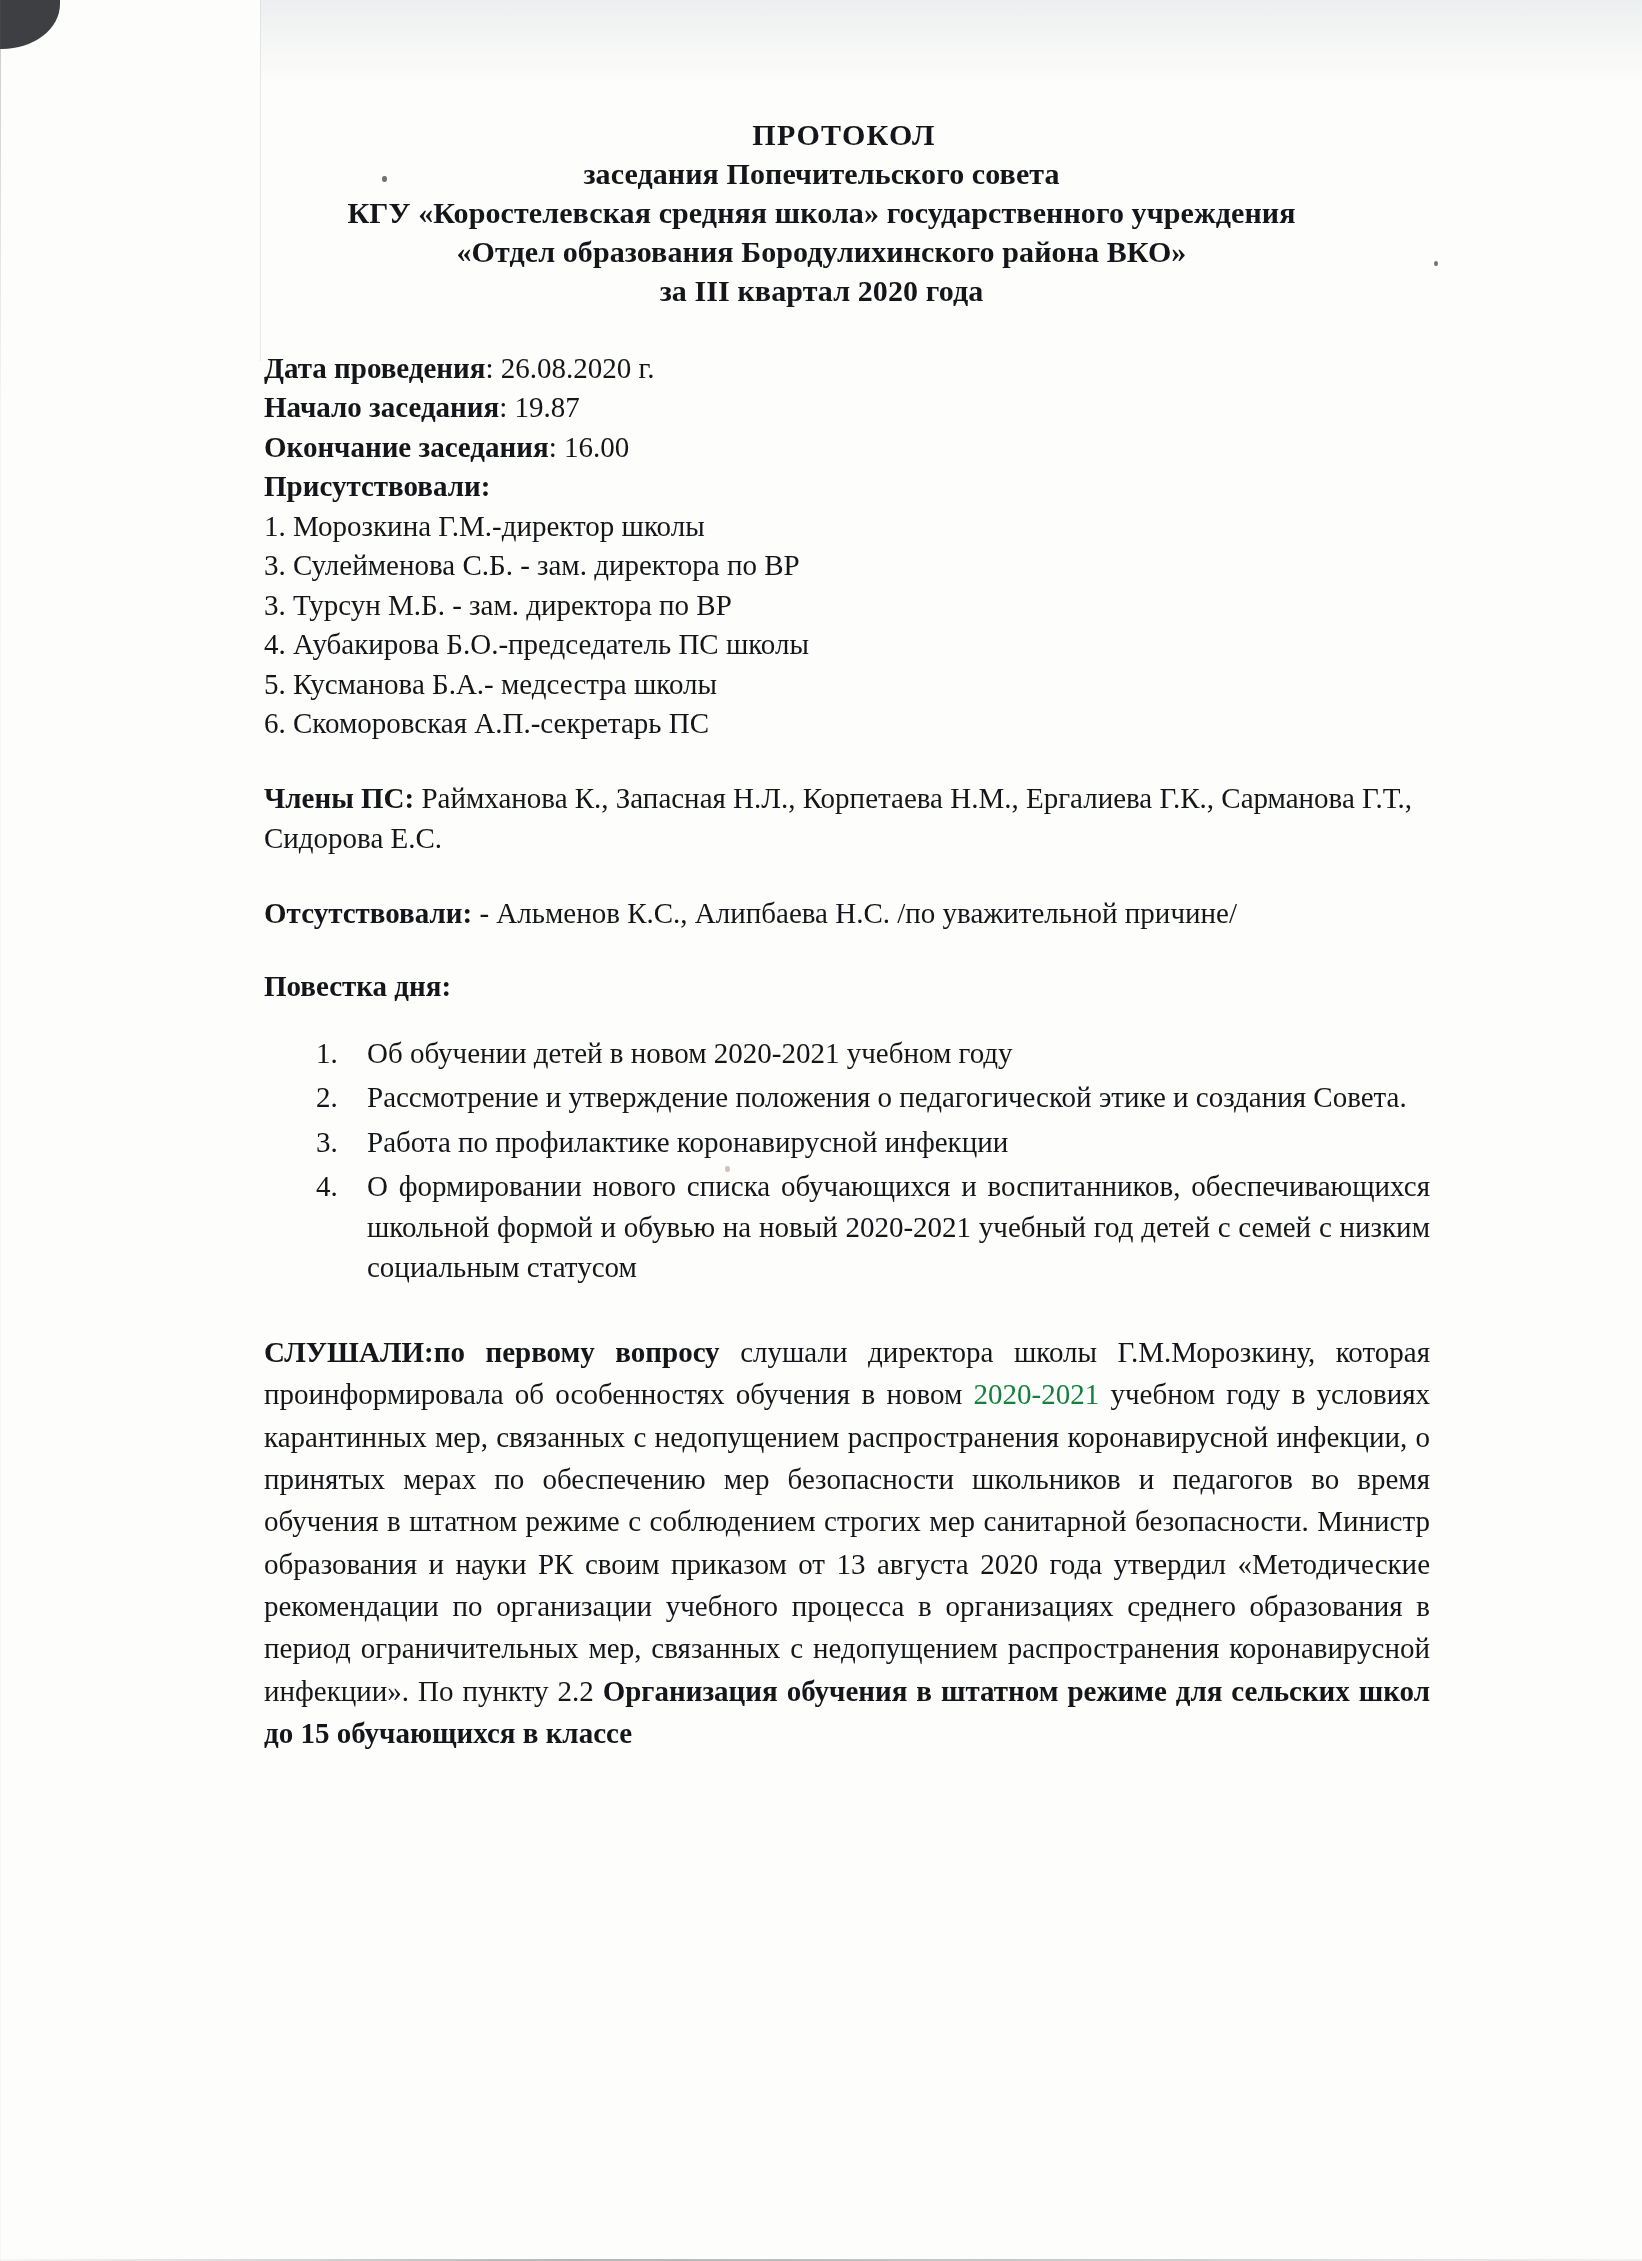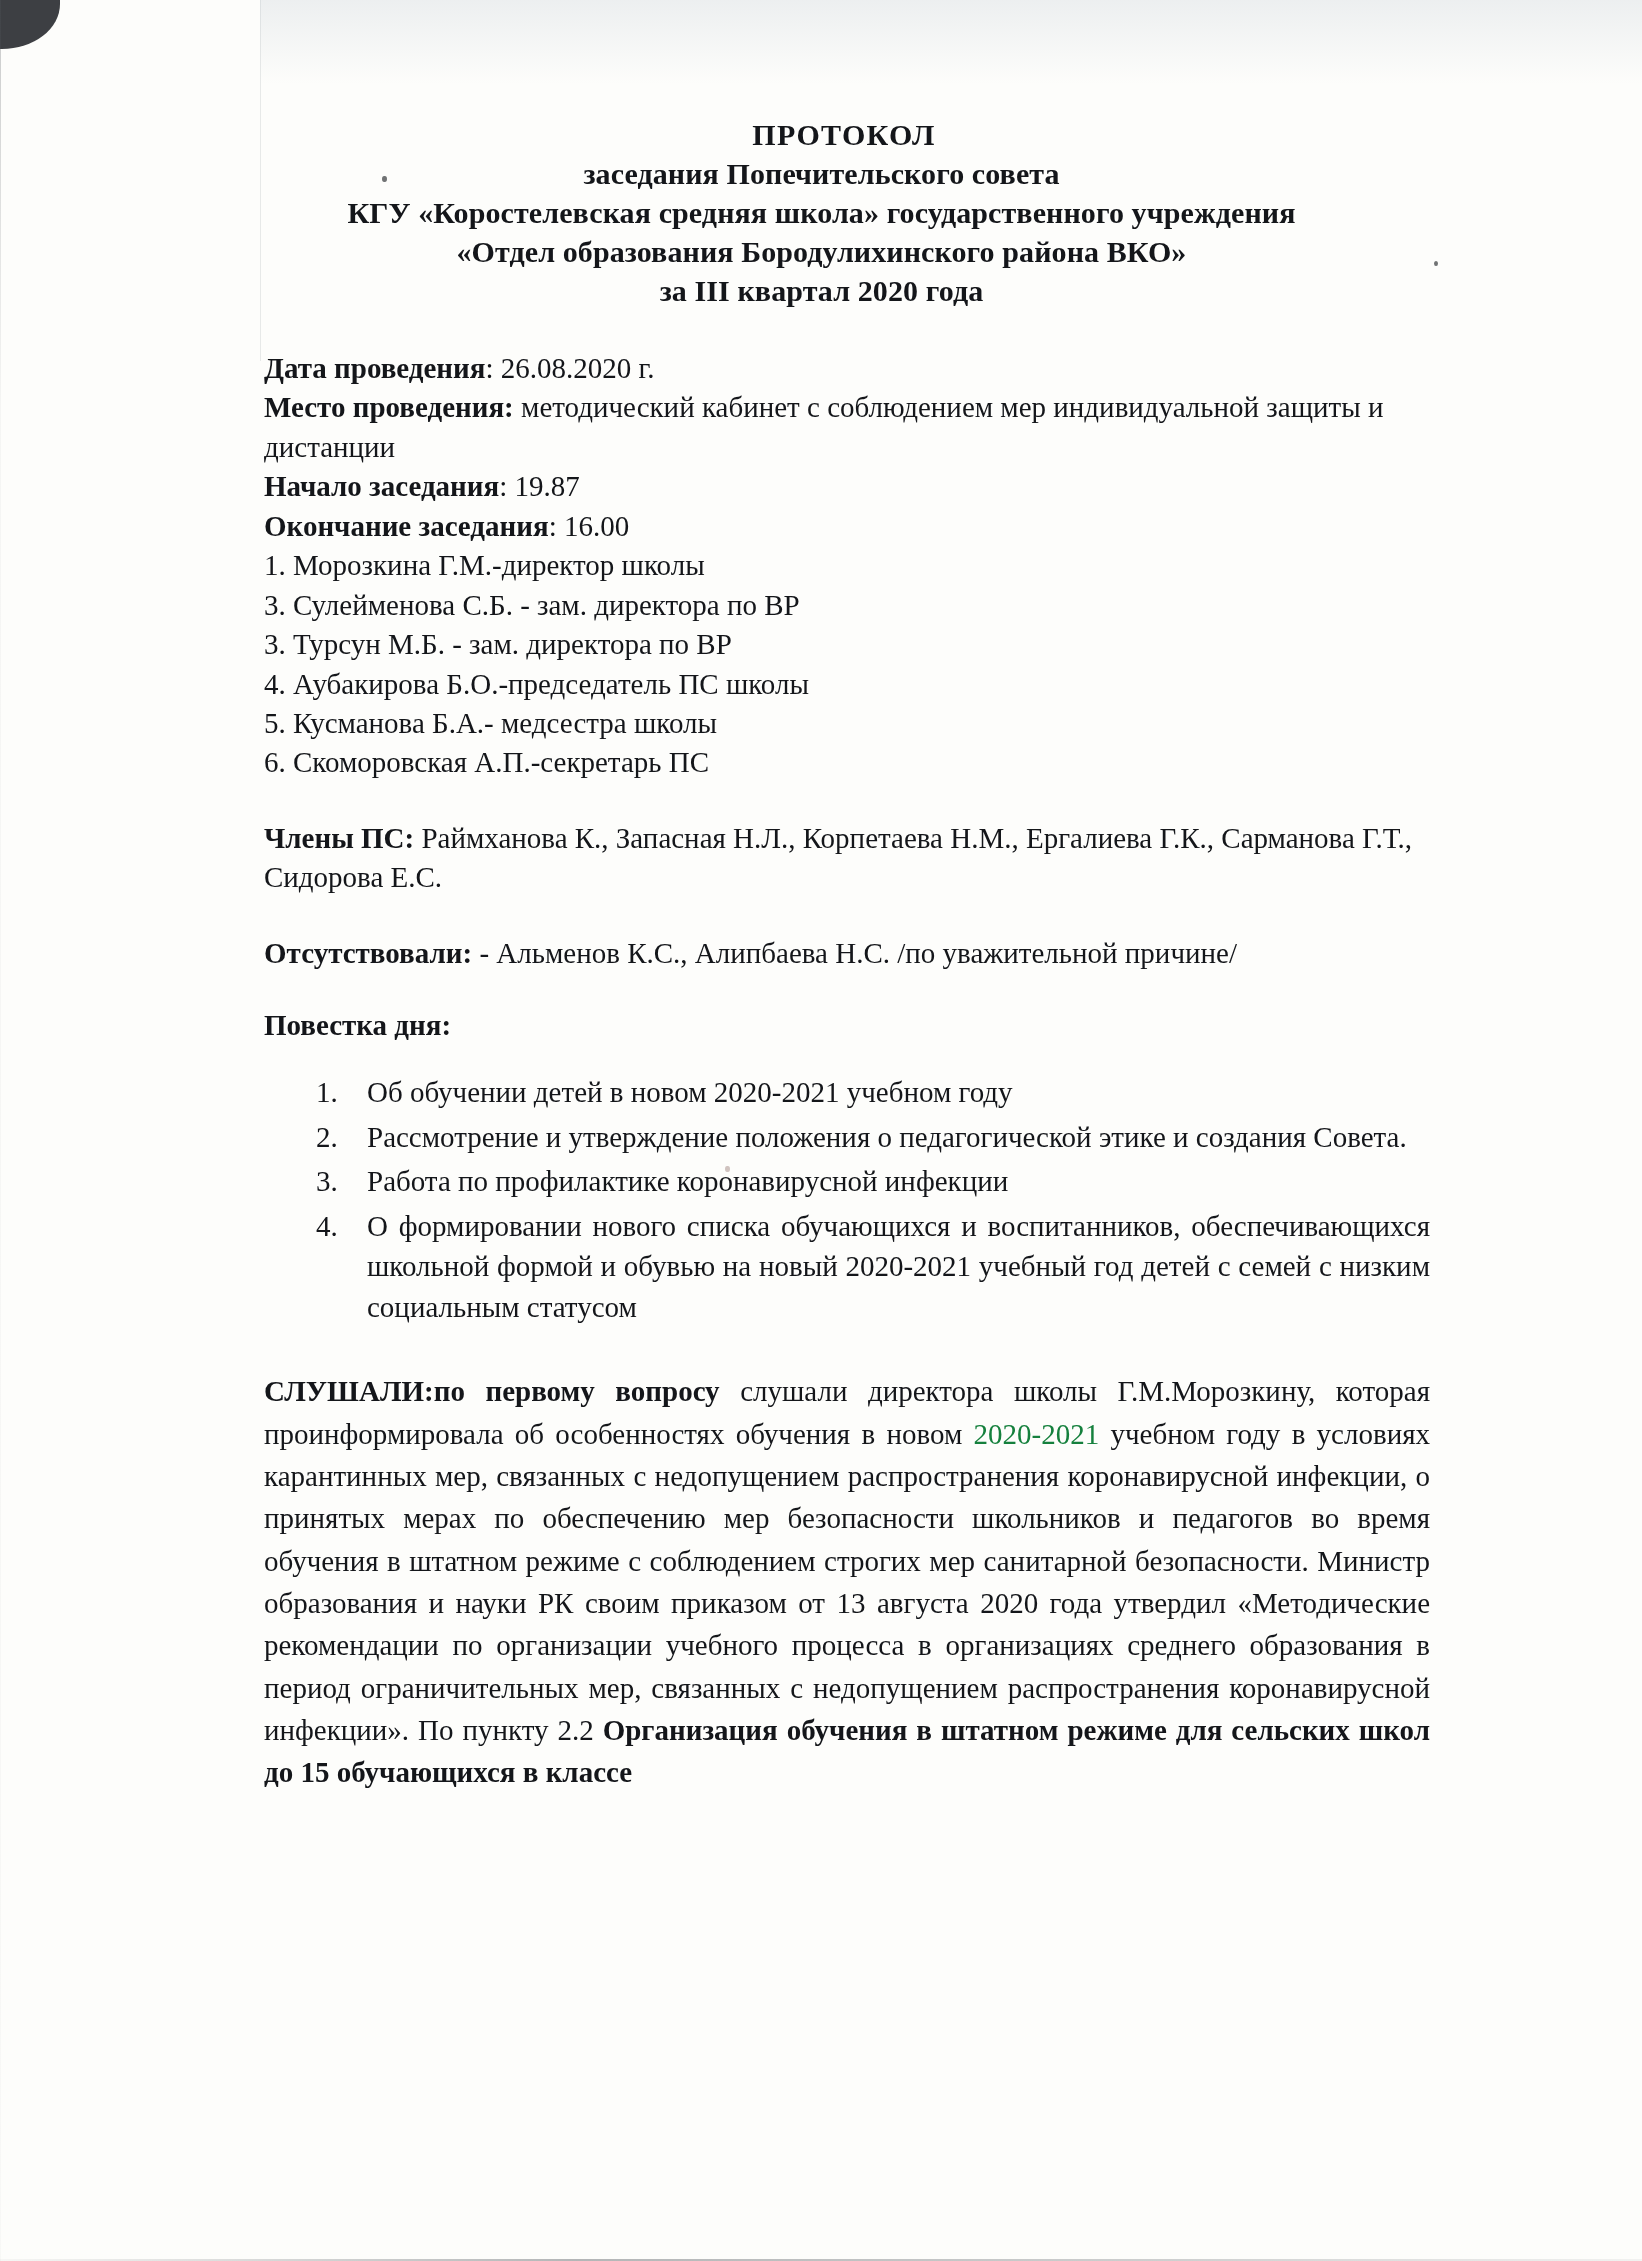--- a/index.html
+++ b/index.html
@@ -175,32 +175,30 @@
       <span class="title-line">«Отдел образования Бородулихинского района ВКО»</span>
       <span class="title-line">за III  квартал 2020 года</span>
     </div>
 
     <div class="meta">
 
       <span class="meta-row">
         <span class="lbl">Дата проведения</span><span class="val">: 26.08.2020 г.</span>
       </span>
 
-      <span class="meta-row">
-        <span class="lbl">Место проведения:</span><span class="val">  методический кабинет с соблюдением мер индивидуальной защиты и дистанции</span>
-      </span>
 
       <span class="meta-row">
         <span class="lbl">Начало заседания</span><span class="val">: 19.87</span>
       </span>
 
       <span class="meta-row">
         <span class="lbl">Окончание заседания</span><span class="val">: 16.00</span>
       </span>
 
+      <span class="meta-row lbl">Присутствовали:</span>
 
       <span class="attendees">
         <span class="att-item">1. Морозкина Г.М.-директор школы</span>
         <span class="att-item">3. Сулейменова С.Б. - зам. директора по ВР</span>
         <span class="att-item">3. Турсун М.Б. - зам. директора по ВР</span>
         <span class="att-item">4. Аубакирова Б.О.-председатель ПС школы</span>
         <span class="att-item">5. Кусманова Б.А.- медсестра школы</span>
         <span class="att-item">6. Скоморовская А.П.-секретарь ПС</span>
       </span>
     </div>

